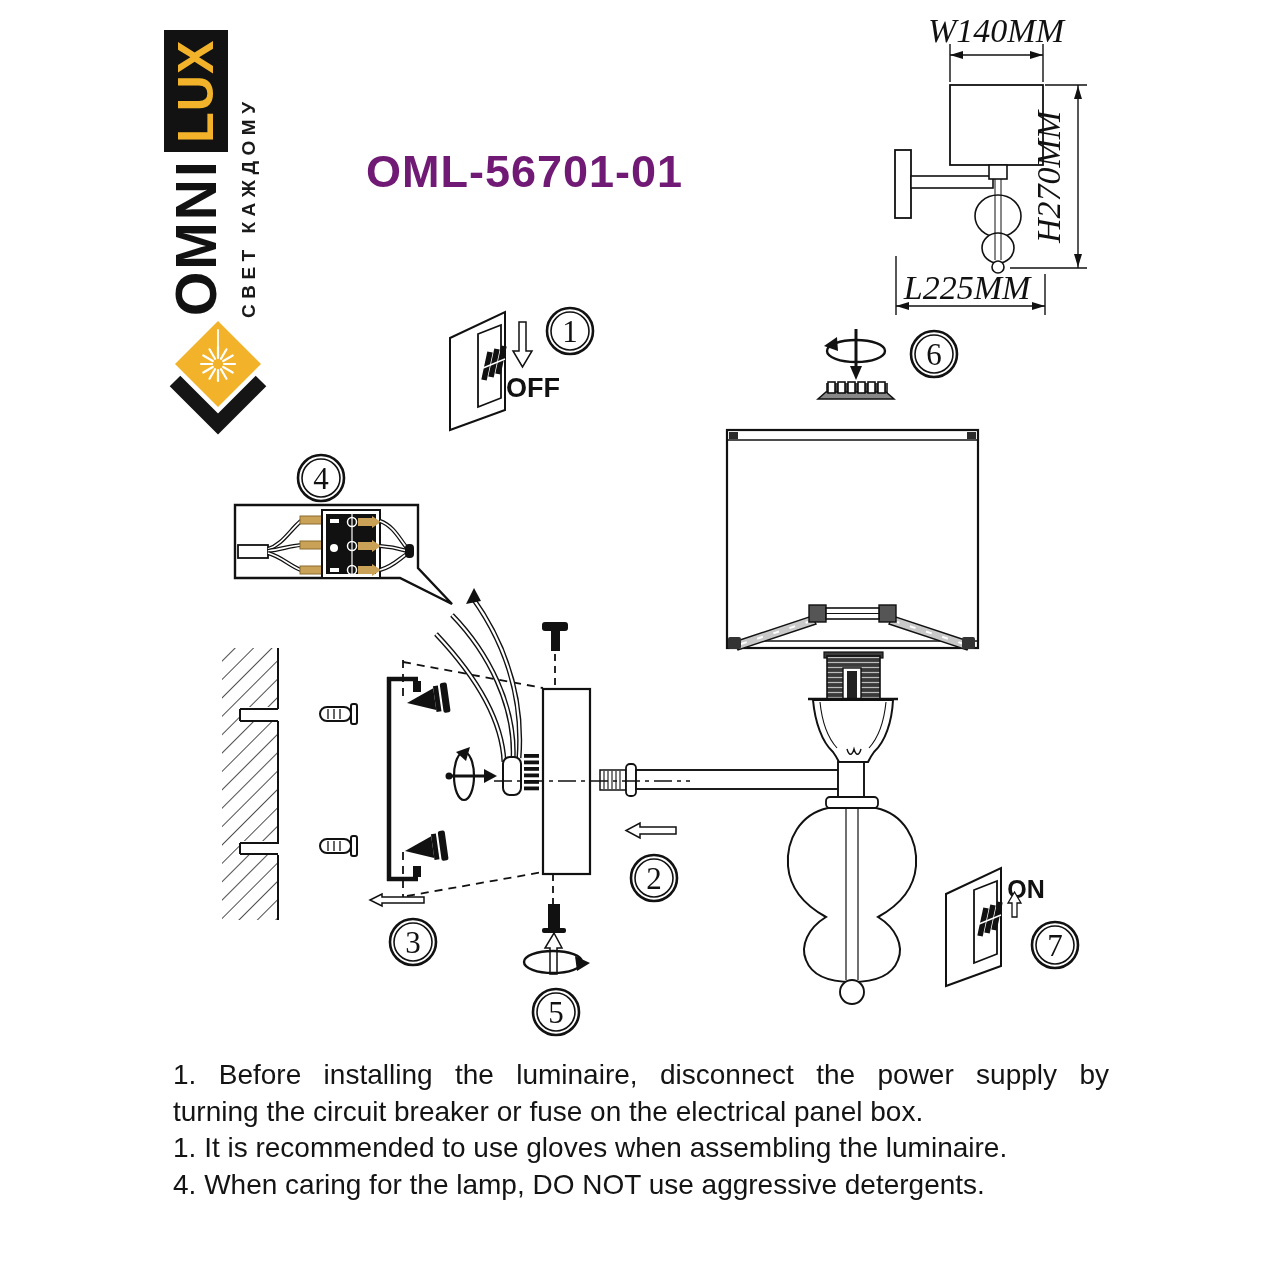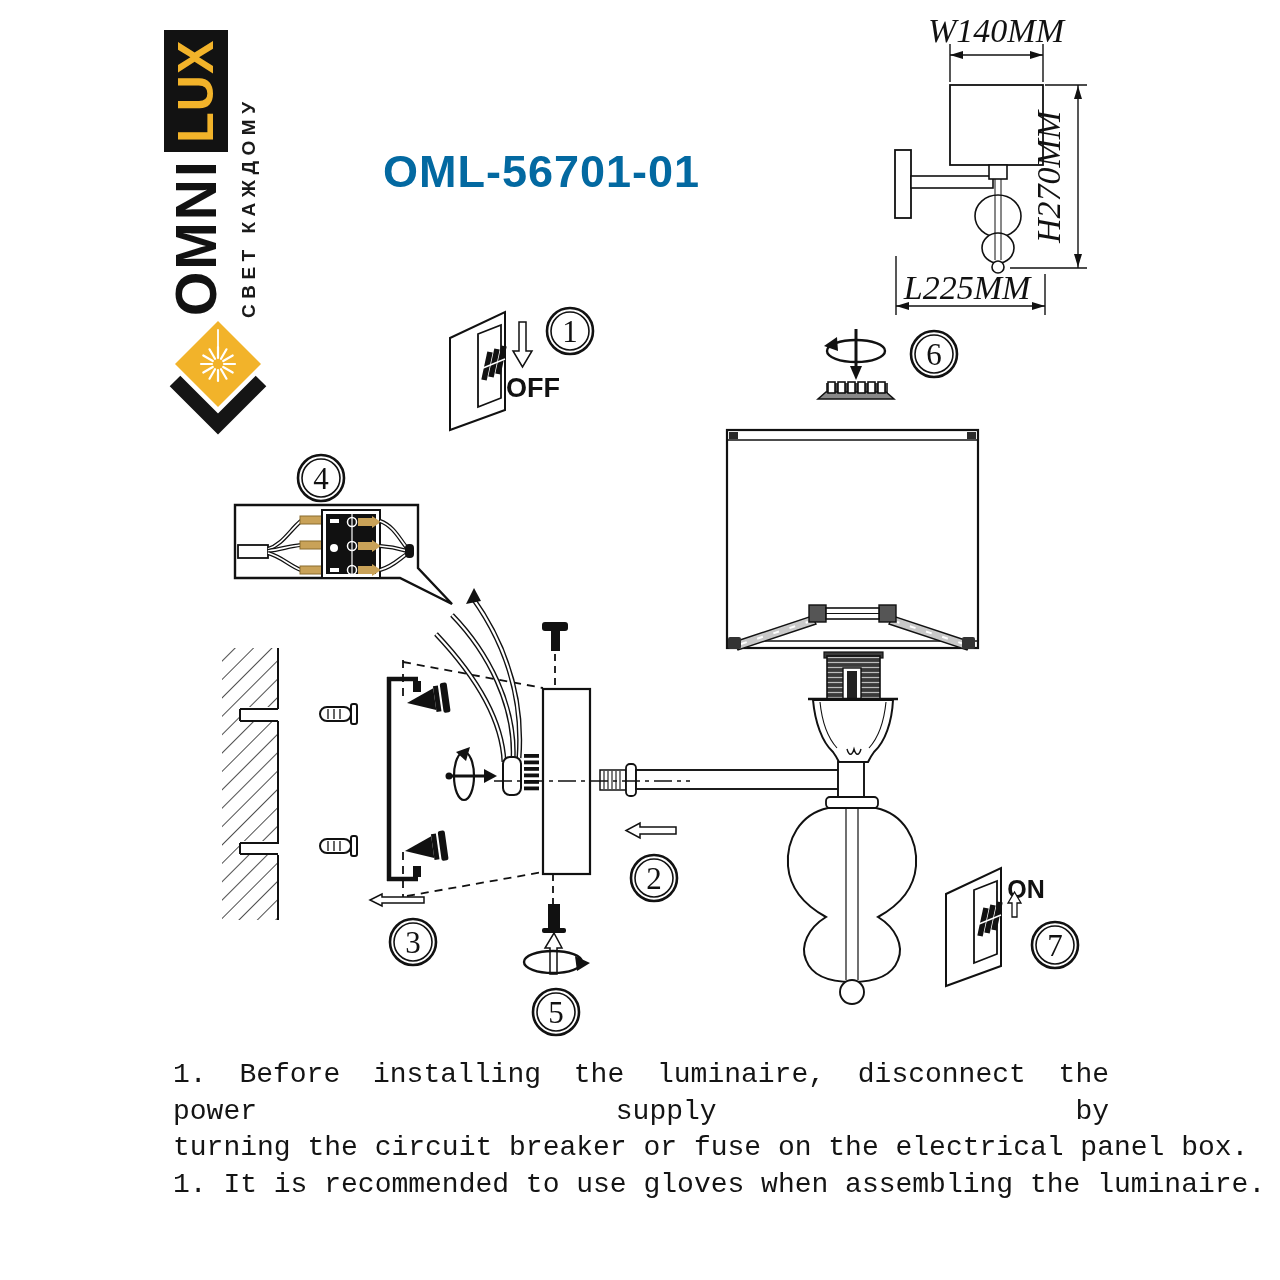--- a/index.html
+++ b/index.html
@@ -11,23 +11,23 @@
   .rot{transform-origin:0 0;display:flex;align-items:center;}
   #omni-wrap{left:163px;top:18px;width:66px;height:298px;}
   #omni-wrap .rot{width:298px;height:66px;transform:rotate(-90deg) translateX(-298px);}
   .omni-txt{font-weight:bold;font-size:57px;letter-spacing:2px;color:#121212;line-height:1;}
   .lux-box{width:122px;height:64px;background:#121212;display:flex;align-items:center;justify-content:center;margin-left:7px;}
   .lux-txt{font-weight:bold;font-size:50px;letter-spacing:1px;line-height:1;}
   #tagline-wrap{left:232px;top:14px;width:34px;height:304px;}
   #tagline-wrap .rot{width:304px;height:34px;transform:rotate(-90deg) translateX(-304px);}
   .tagline-txt{font-weight:bold;font-size:19px;letter-spacing:5.5px;color:#1a1a1a;white-space:nowrap;}
   
-  #title{position:absolute;left:383px;top:146px;font-size:45px;font-weight:bold;letter-spacing:1px;color:#0369a1;}
+  #title{position:absolute;left:366px;top:146px;font-size:45px;font-weight:bold;letter-spacing:1px;color:#701a75;}
   
-  #instructions{position:absolute;left:173px;top:1057px;width:936px;font-size:28px;line-height:36.6px;color:#141414;font-family:Liberation Mono, monospace;}
+  #instructions{position:absolute;left:173px;top:1057px;width:936px;font-size:28px;line-height:36.6px;color:#141414;}
   #instructions .line{white-space:nowrap;}
   #instructions .just{white-space:normal;text-align:justify;text-align-last:justify;}
 </style>
 </head>
 <body>
 
 <div id="page">
 
   <div class="rotwrap" id="omni-wrap">
     <div class="rot">
@@ -356,15 +356,16 @@
           <line x1="223.2" y1="361" x2="232.7" y2="355.5"></line>
         <line x1="218" y1="356" x2="218" y2="330" stroke-width="1.8"></line>
       </g>
     </g>
   </svg>
 
   <div id="instructions">
     <div class="line just">1. Before installing the luminaire, disconnect the power supply by</div>
     <div class="line">turning the circuit breaker or fuse on the electrical panel box.</div>
     <div class="line">1. It is recommended to use gloves when assembling the luminaire.</div>
+    <div class="line">4. When caring for the lamp, DO NOT use aggressive detergents.</div>
   </div>
 
 </div>
 
 </body></html>

